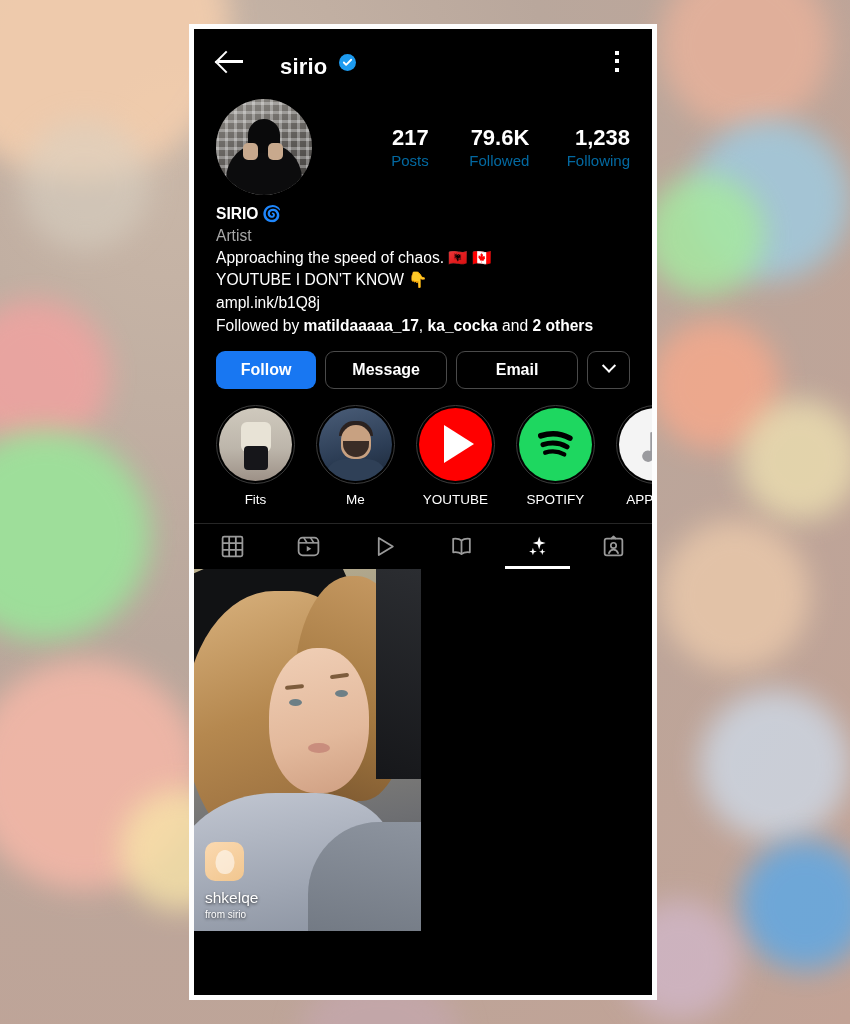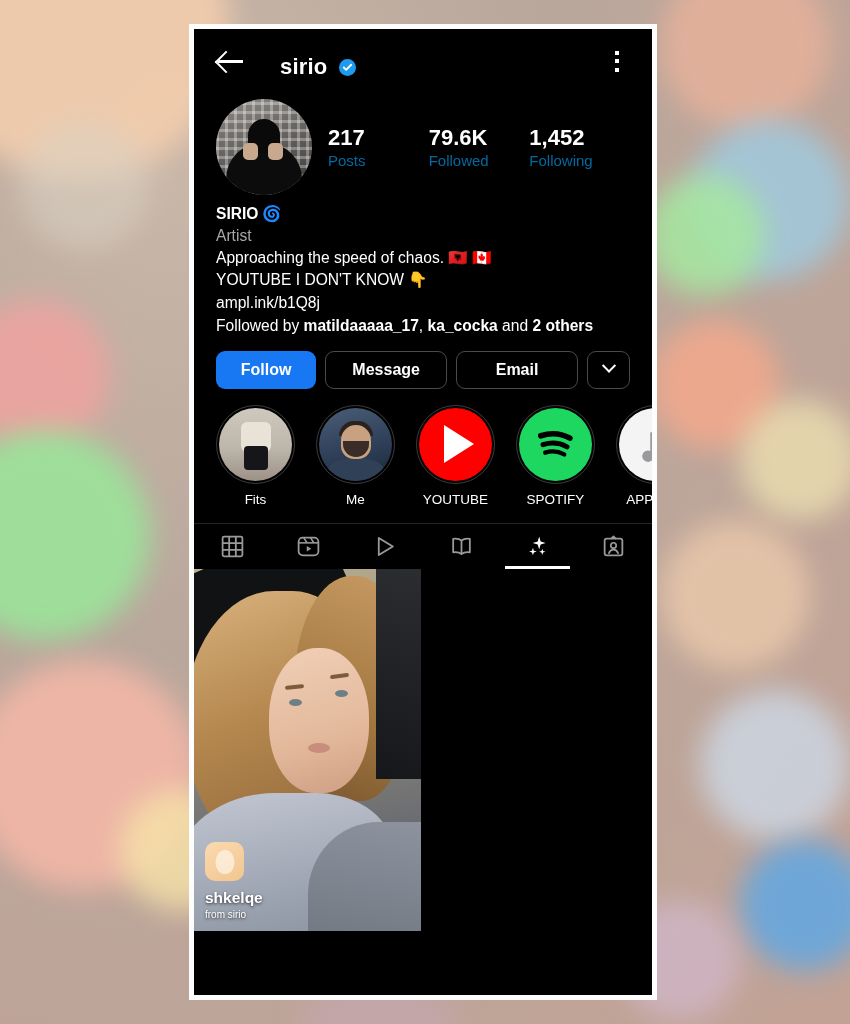--- a/index.html
+++ b/index.html
@@ -26,21 +26,21 @@
     overflow:hidden; z-index:5;
   }
   #screen { position:absolute; inset:0; background:#000; color:#fff; overflow:hidden; }
 
   
   #appbar { height:64px; display:flex; align-items:center; padding:0 22px; }
   .back-arrow { width:30px; height:30px; position:relative; flex:0 0 auto; }
   .back-arrow::before { content:""; position:absolute; left:2px; top:14px; width:25px; height:2.5px; background:#fff; }
   .back-arrow::after { content:""; position:absolute; left:2px; top:8px; width:14px; height:14px;
       border-left:2.5px solid #fff; border-bottom:2.5px solid #fff; transform:rotate(45deg); }
-  #title-wrap { display:flex; align-items:center; gap:12px; margin-left:34px;margin-top:12px; }
+  #title-wrap { display:flex; align-items:flex-start; gap:12px; margin-left:34px;margin-top:12px; }
   #uname { font-size:22px; font-weight:bold; letter-spacing:.2px; }
   .verified { width:17px; height:17px; border-radius:50%; background:#1d9bf0;
       display:flex; align-items:center; justify-content:center; flex:0 0 auto; }
   .verified svg { width:11px; height:11px; display:block; }
   #kebab { margin-left:auto; width:26px; height:30px; display:flex; flex-direction:column;
       align-items:center; justify-content:center; gap:4.5px; }
   #kebab i { width:4px; height:4px; background:#fff; display:block; }
 
   
   #statsrow { display:flex; align-items:center; padding:6px 22px 0 22px; }
@@ -53,21 +53,21 @@
         linear-gradient(160deg,#8e8b86 0%,#5d5a57 55%,#3a3836 100%);
   }
   #avatar .body { position:absolute; left:50%; bottom:-6px; transform:translateX(-50%);
       width:76px; height:58px; background:#0c0c0d; border-radius:36px 36px 10px 10px; }
   #avatar .head { position:absolute; left:50%; top:20px; transform:translateX(-50%);
       width:32px; height:34px; background:#0a0a0b; border-radius:16px 16px 9px 9px; }
   #avatar .h1, #avatar .h2 { position:absolute; top:44px; width:15px; height:17px;
       background:#c8a98d; border-radius:5px; }
   #avatar .h1 { left:27px; } #avatar .h2 { left:52px; }
   #stats { display:flex; flex:1; margin-left:16px; }
-  .stat { flex:1; text-align:left; }
+  .stat { flex:1; text-align:right; }
   .stat .num { font-size:22px; font-weight:bold; line-height:1.18; }
   .stat .lbl { font-size:15px; color:#0369a1; margin-top:2px; }
 
   
   #bio { padding:8px 22px 0 22px; font-size:15.6px; line-height:1.42; }
   #bio .name { font-weight:bold; font-size:15.6px; }
   #bio .cat { color:#a8a8a8; }
   #bio .link { color:#fff; }
   #bio .fb { margin-top:1px; }
   #bio .fb b { font-weight:bold; }
@@ -150,21 +150,21 @@
       border-radius:46% 36% 0 0; }
   #post .shoulder { position:absolute; right:-12%; bottom:-10%; width:62%; height:40%;
       background:linear-gradient(190deg,#8d949f 0%,#6c737d 100%); border-radius:50% 0 0 0; }
   #post .dark { position:absolute; right:0; top:0; width:20%; height:58%;
       background:linear-gradient(200deg,#2b2d31 0%,#16171a 100%); }
   #post .caption { position:absolute; left:11px; bottom:10px; text-shadow:0 1px 3px rgba(0,0,0,.75); }
   #post .thumb { width:39px; height:39px; border-radius:10px;
       background:linear-gradient(150deg,#fbd9b0 0%,#f1c68f 100%); position:relative; margin-bottom:7px; }
   #post .thumb .oval { position:absolute; left:50%; top:50%; transform:translate(-50%,-50%);
       width:19px; height:24px; background:rgba(255,255,255,.55); border-radius:50% 50% 46% 46%; }
-  #post .cu { font-size:15.5px; font-weight:bold; line-height:1.25; }
+  #post .cu { font-size:15.5px; font-weight:normal; line-height:1.25; }
   #post .cf { font-size:10px; line-height:1.3; }
   #gridrest { flex:1; background:#000; }
 </style>
 </head>
 <body>
 
 <div id="bg">
   <div class="blob" style="left:-70px;top:-120px;width:300px;height:300px;background:#f6cfae;"></div>
   <div class="blob" style="left:-40px;top:300px;width:150px;height:150px;background:#f3a2a0;opacity:.8;"></div>
   <div class="blob" style="left:-60px;top:430px;width:210px;height:210px;background:#9be49a;opacity:.9;"></div>
@@ -214,21 +214,21 @@
     <div id="stats">
       <div class="stat">
         <div class="num">217</div>
         <div class="lbl">Posts</div>
       </div>
       <div class="stat">
         <div class="num">79.6K</div>
         <div class="lbl">Followed</div>
       </div>
       <div class="stat">
-        <div class="num">1,452</div>
+        <div class="num">1,238</div>
         <div class="lbl">Following</div>
       </div>
     </div>
   </div>
 
   <div id="bio">
     <div class="name">SIRIO 🌀</div>
     <div class="cat">Artist</div>
     <div>Approaching the speed of chaos. 🇦🇱 🇨🇦</div>
     <div>YOUTUBE I DON'T KNOW 👇</div>

